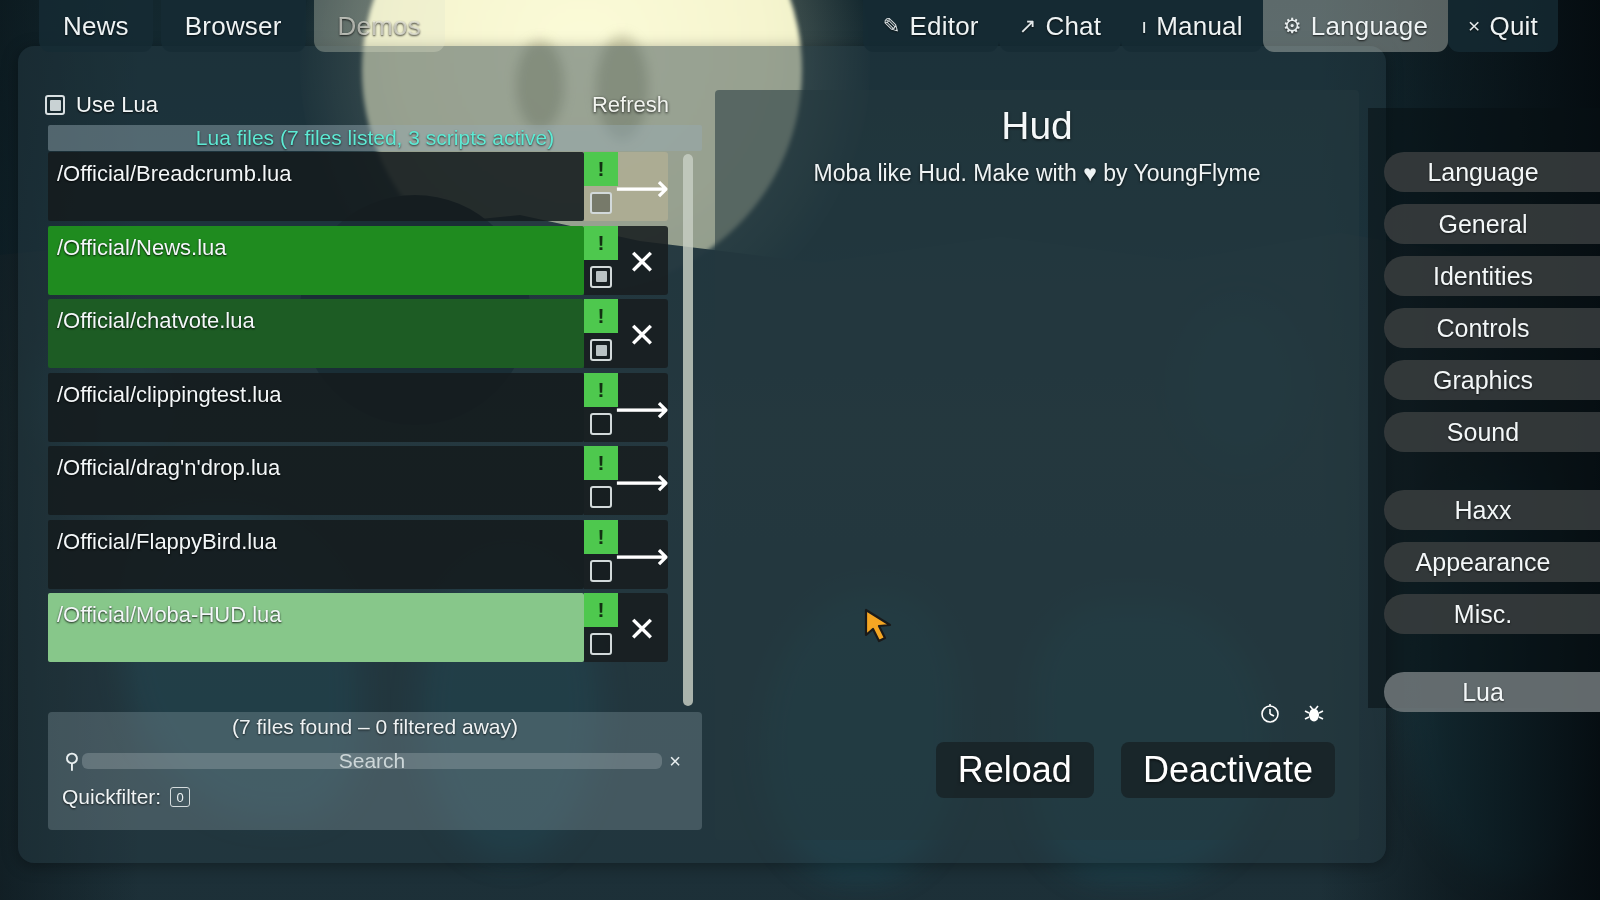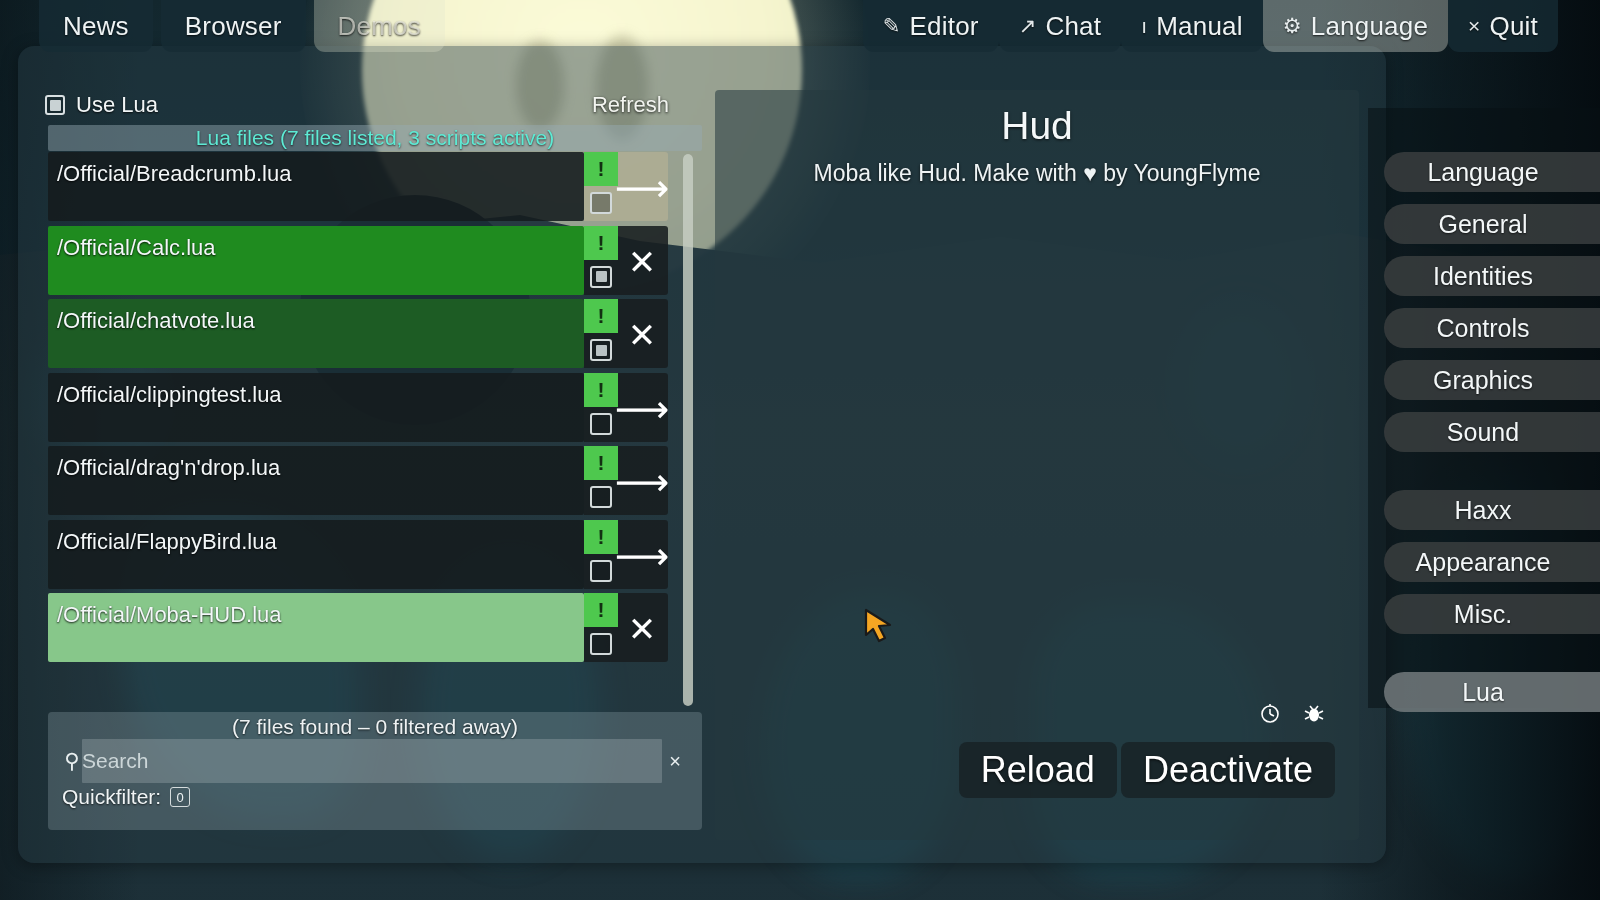--- a/index.html
+++ b/index.html
@@ -145,22 +145,22 @@
   #bottomblock {
     position:absolute; left:3px; top:622px; width:654px; height:118px;
     background:rgba(150,168,176,0.30); border-radius:4px;
   }
   .foundline { position:absolute; left:0; top:3px; width:654px; text-align:center;
                color:#eef2f3; font-size:21px; text-shadow:0 1px 2px rgba(0,0,0,.7); }
   .searchrow { position:absolute; left:14px; top:34px; width:626px; height:30px;
                display:flex; align-items:center; }
   .magnifier { width:20px; flex:0 0 auto; color:#eaf0f1; font-size:21px; text-align:center; }
   .searchinput {
-    flex:1; height:44px; background:rgba(185,198,202,0.28); border:none; border-radius:1px;
-    color:#e7edee; font-size:21px; font-family:"Liberation Sans", sans-serif;
+    flex:1; height:16px; background:rgba(185,198,202,0.28); border:none; border-radius:6px;
+    color:#e7edee; font-size:21px; text-align:center; font-family:"Liberation Sans", sans-serif;
     outline:none;
   }
   .searchinput::placeholder { color:#ccd6d8; opacity:1; }
   .searchclear { width:26px; text-align:center; color:#e9eff0; font-size:20px; cursor:pointer; }
   .qfrow { position:absolute; left:14px; top:70px; width:626px; height:30px; display:flex; align-items:center; gap:9px; }
   .qflabel { color:#f0f4f5; font-size:21px; text-shadow:0 1px 2px rgba(0,0,0,.7); }
   .qfbadge { width:20px; height:20px; border:1px solid #d5dcdd; border-radius:3px;
              display:flex; align-items:center; justify-content:center;
              color:#eef3f4; font-size:13px; }
   .qfvalue { flex:1; height:26px; background:rgba(175,190,196,0.22); border-radius:2px;
@@ -173,21 +173,21 @@
   .hudtitle { position:absolute; left:0; top:14px; width:644px; text-align:center;
               color:#f4f8f9; font-size:39px; text-shadow:0 1px 3px rgba(0,0,0,.7); }
   .huddesc { position:absolute; left:0; top:70px; width:644px; text-align:center;
              color:#eef3f4; font-size:23px; text-shadow:0 1px 3px rgba(0,0,0,.7); }
   .hudicons { position:absolute; right:30px; top:608px; display:flex; gap:14px; align-items:center; }
   .hudicon { width:30px; height:30px; display:flex; align-items:center; justify-content:center;
              color:#fdfdfd; font-size:24px; cursor:pointer; }
   .hudbuttons { position:absolute; right:24px; top:652px; display:flex; gap:4px; }
   .hudbtn { height:56px; padding:0 22px; display:flex; align-items:center; justify-content:center;
             background:rgba(22,30,33,0.72); border-radius:8px;
-            color:#ffffff; font-size:36px; text-shadow:0 1px 3px rgba(0,0,0,.7); cursor:pointer; }
+            color:#ffffff; font-size:36px; text-shadow:0 1px 3px rgba(0,0,0,.7); cursor:pointer;margin-left:23px; }
 
   
   #cursor { position:absolute; left:864px; top:608px; z-index:60; pointer-events:none; }
 
   
   #sidebar { position:absolute; right:0; top:120px; width:232px; z-index:25; }
   #sidebar .strip { position:absolute; left:0; top:-12px; width:232px; height:600px;
                     background:rgba(8,16,20,0.55); }
   .sbitem {
     position:relative; height:40px; margin-bottom:12px; border-radius:20px 0 0 20px;
@@ -274,21 +274,21 @@
             <div class="fname">/Official/Breadcrumb.lua</div>
           </div>
           <div class="rowctrl hl">
             <div class="bang">!</div>
             <div class="smallchk"></div>
             <div class="rowact arrow">⟶</div>
           </div>
         </div>
         <div class="frow" style="top: 73.5px;">
           <div class="fname-box" style="background: rgb(31, 139, 31);">
-            <div class="fname">/Official/Calc.lua</div>
+            <div class="fname">/Official/News.lua</div>
           </div>
           <div class="rowctrl">
             <div class="bang">!</div>
             <div class="smallchk on"></div>
             <div class="rowact">✕</div>
           </div>
         </div>
         <div class="frow" style="top: 147px;">
           <div class="fname-box" style="background: rgb(29, 92, 36);">
             <div class="fname">/Official/chatvote.lua</div>

